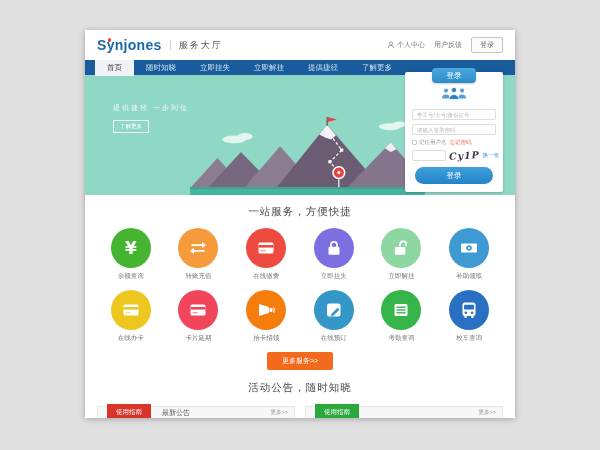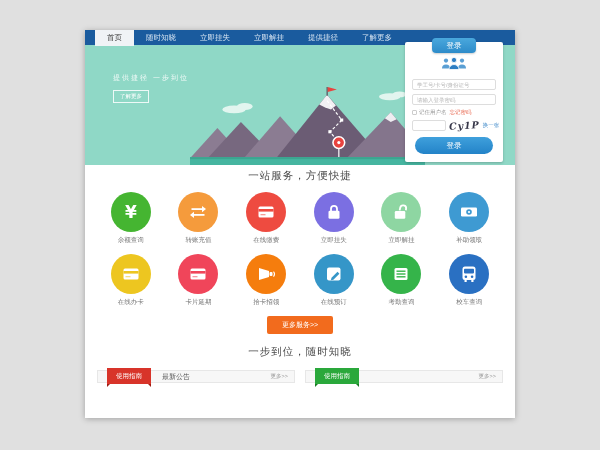--- a/index.html
+++ b/index.html
@@ -54,21 +54,21 @@
   .forgot { color:#e86a52; margin-left:3px; cursor:pointer; }
   .captcha-row { display:flex; align-items:center; gap:3px; margin-bottom:6px; }
   .captcha-input { width:34px; margin-bottom:0; }
   .captcha-img { font-family:"DejaVu Serif","Liberation Serif",serif; font-style:italic; font-weight:bold; font-size:9.5px; color:#38384a; letter-spacing:1px; transform:rotate(-3deg); }
   .captcha-refresh { font-size:5.5px; color:#3b87c8; cursor:pointer; white-space:nowrap; }
   .login-submit {
     display:block; width:78px; margin:0 auto; background:linear-gradient(#3fa0dc,#2383c8);
     color:#fff; border:none; border-radius:9px; font-size:7.5px; padding:3.5px 0; text-align:center; cursor:pointer;
   }
   
-  .services { background:#fff; padding-top:4px; }
+  .services { background:#fff; padding-top:10px; }
   .section-title { text-align:center; font-size:10.5px; color:#4a4a4a; letter-spacing:1px; }
   .svc-grid { display:grid; grid-template-columns:repeat(6,1fr); padding:0 12px; margin-top:9px; row-gap:9px; }
   .svc { text-align:center; cursor:pointer; }
   .svc-circle { width:40px; height:40px; border-radius:50%; margin:0 auto; display:flex; align-items:center; justify-content:center; color:#fff; }
   .yen-glyph { font-size:17px; font-weight:bold; color:#fff; font-family:"DejaVu Sans",sans-serif; }
   .svc-label { font-size:6.5px; color:#777; margin-top:4px; }
   .more-btn { display:block; width:66px; margin:9px auto 0; background:#f26b1d; color:#fff; font-size:7px; text-align:center; padding:4px 0; border-radius:2px; cursor:pointer; }
   
   .announcements { padding:11px 12px 0; background:#fff; }
   .ann-panels { display:flex; gap:10px; margin-top:11px; }
@@ -82,20 +82,43 @@
   .ribbon::before { left:0; border-width:3px 3px 0 0; border-color:var(--fold) transparent transparent transparent; }
   .ribbon::after  { right:0; border-width:3px 0 0 3px; border-color:var(--fold) transparent transparent transparent; }
   .panel-tab2 { margin-left:64px; font-size:7px; color:#555; cursor:pointer; }
   .more-link { margin-left:auto; margin-right:6px; font-size:5.5px; color:#999; cursor:pointer; }
 </style>
 </head>
 <body>
 
 <div class="page">
 
+  <div class="header">
+    <div class="logo">
+      <span>Synjones</span>
+      <span class="logo-dot"></span>
+    </div>
+    <div class="brand-divider"></div>
+    <div class="brand-suffix">服务大厅</div>
+    <div class="header-right">
+      <span id="topbar-links" style="display:flex;gap:9px;">
+          <span class="header-link">
+            <span><svg width="8" height="8" viewBox="0 0 10 10">
+                <circle cx="5" cy="3" r="2" fill="none" stroke="#888" stroke-width="1"></circle>
+                <path d="M1.5 9 a3.5 3.5 0 0 1 7 0" fill="none" stroke="#888" stroke-width="1"></path>
+              </svg></span>
+            <span>个人中心</span>
+          </span>
+          <span class="header-link">
+            <span>用户反馈</span>
+          </span>
+        </span>
+      <span class="topbar-login-button">登录</span>
+    </div>
+  </div>
 
   <div class="nav" id="nav">
       <div class="nav-item active">首页</div>
       <div class="nav-item">随时知晓</div>
       <div class="nav-item">立即挂失</div>
       <div class="nav-item">立即解挂</div>
       <div class="nav-item">提供捷径</div>
       <div class="nav-item">了解更多</div>
     </div>
 
@@ -292,21 +315,21 @@
               <circle cx="13.1" cy="12.7" r="1.3" fill="currentColor"></circle>
             </svg>
           </div>
           <div class="svc-label">校车查询</div>
         </div>
       </div>
     <div class="more-btn" style="background: rgb(242, 107, 29);">更多服务&gt;&gt;</div>
   </div>
 
   <div class="announcements">
-    <div class="section-title">一步到位，随时知晓</div>
+    <div class="section-title">活动公告，随时知晓</div>
     <div class="ann-panels" id="ann-panels">
         <div class="panel">
           <div class="panel-header">
             <span class="ribbon" style="background: rgb(216, 52, 42); --fold: #9e1c13;">使用指南</span>
             <span class="panel-tab2">最新公告</span>
             <span class="more-link">更多&gt;&gt;</span>
           </div>
         </div>
         <div class="panel">
           <div class="panel-header">

